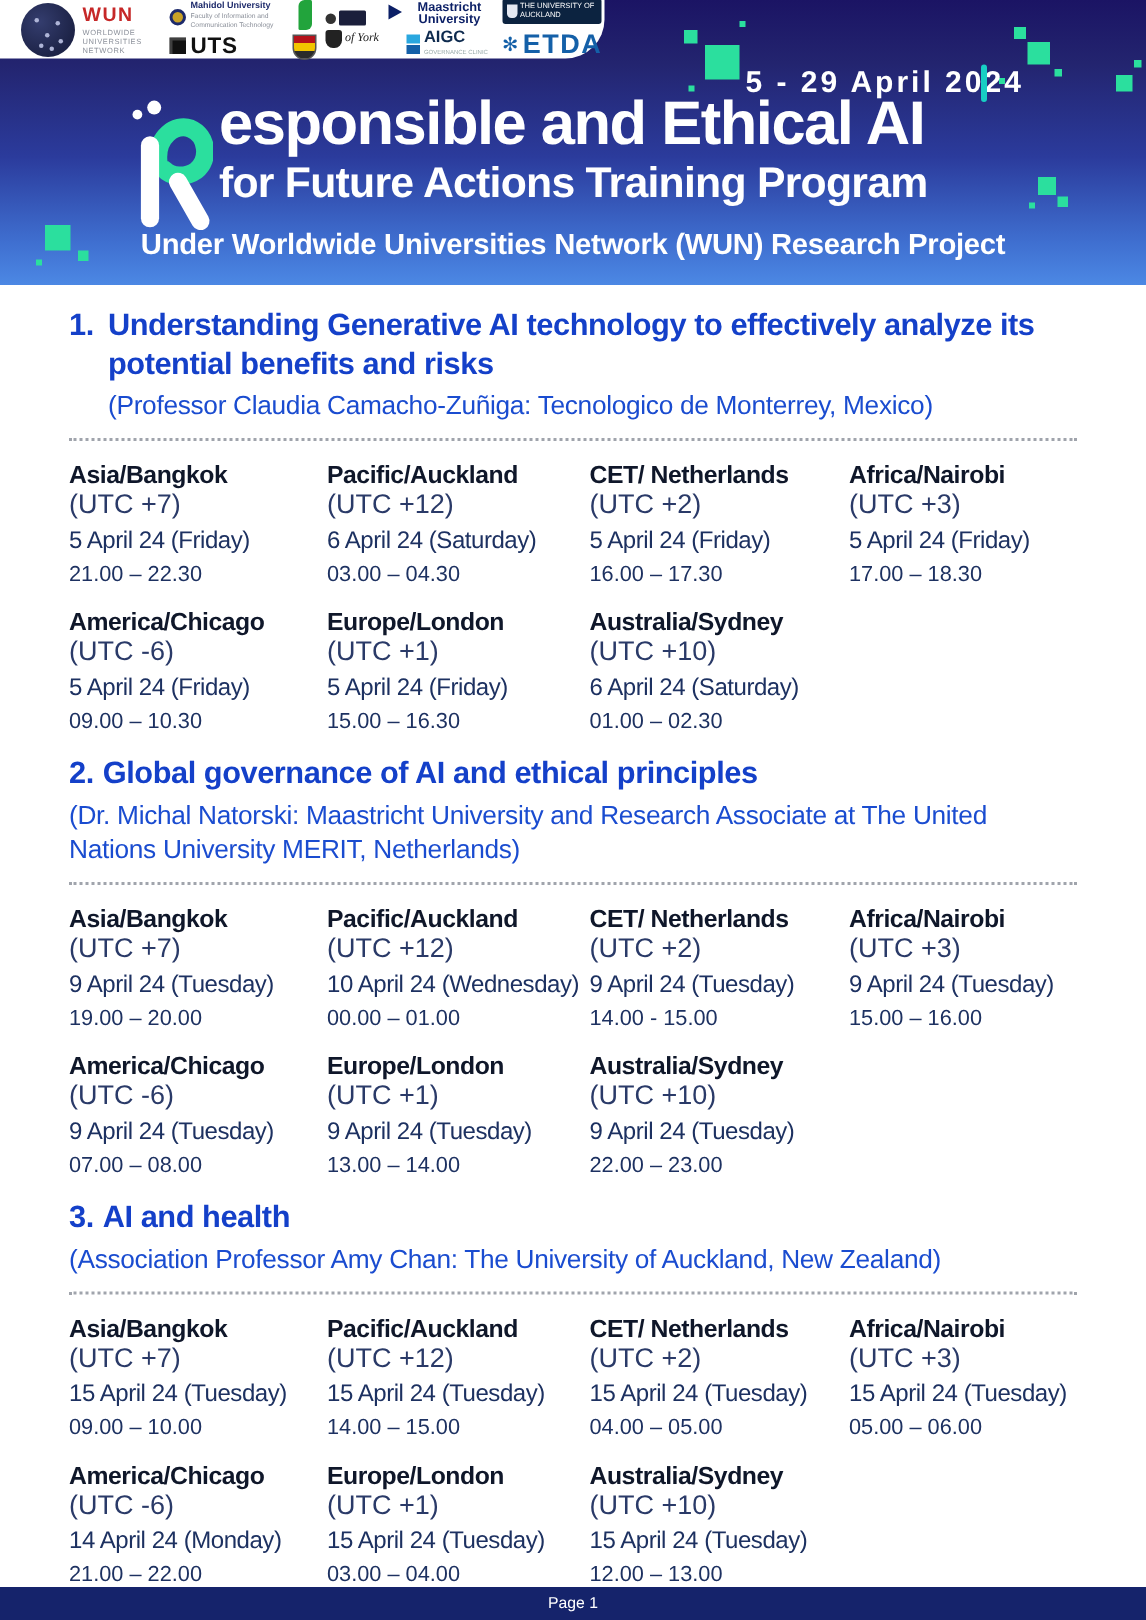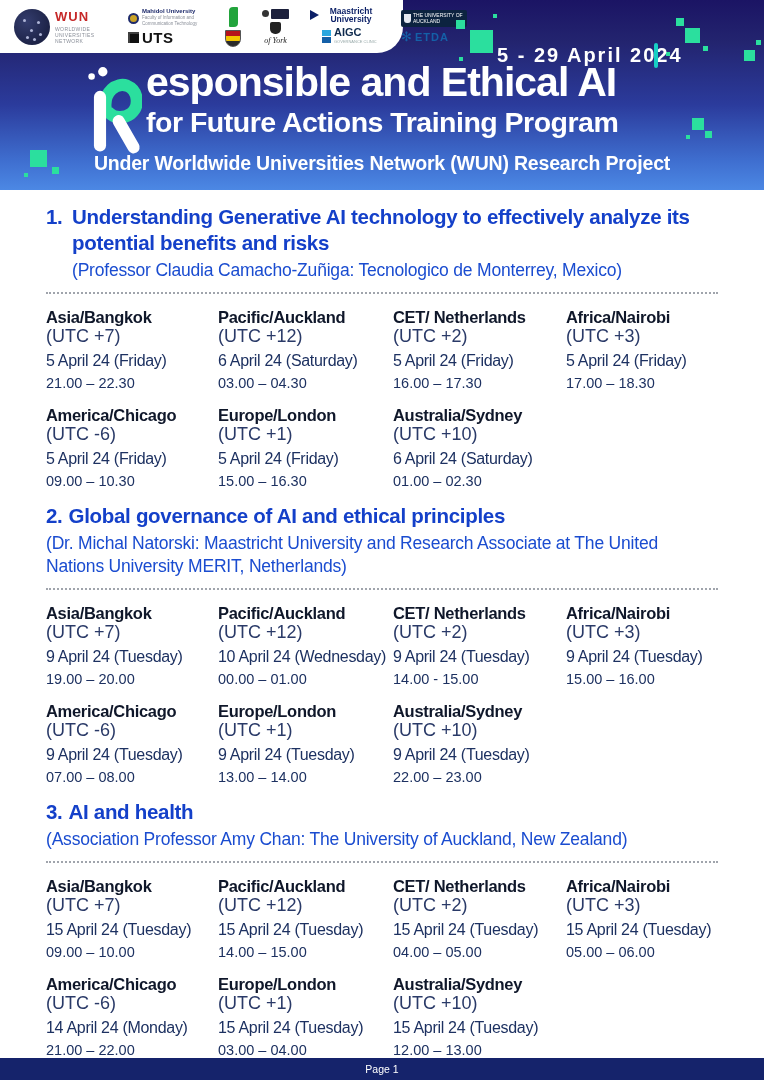--- a/index.html
+++ b/index.html
@@ -9,23 +9,23 @@
     background:#ffffff; overflow:hidden;
     font-family:"Liberation Sans", sans-serif;
   }
 
   
   .header {
     position:relative; width:764px; height:190px;
     background:linear-gradient(180deg,#1b1464 0%,#23246f 22%,#2b3b9c 55%,#3f6fd0 85%,#4c88e4 100%);
   }
   .logo-band {
-    position:absolute; top:0; left:0; width:403px; height:53px;
+    position:absolute; top:0; left:0; width:403px; height:39px;
     background:#ffffff; border-bottom-right-radius:26px;
-    display:flex; align-items:center; gap:21px; padding:5px 10px 5px 14px;
+    display:flex; align-items:center; gap:6px; padding:5px 10px 5px 14px;
   }
   .logo-col { display:flex; flex-direction:column; justify-content:center; gap:3px; }
   .wun-group { display:flex; align-items:center; gap:5px; }
   .wun-ball {
     width:36px; height:36px; border-radius:50%;
     background:radial-gradient(circle at 35% 35%, #343d6e 0%, #1d2347 70%);
     position:relative; flex:none;
   }
   .wun-ball span{
     position:absolute; left:9px; top:10px; width:3px; height:3px; border-radius:50%; background:#aeb4d6;
@@ -42,40 +42,40 @@
   .uts-label { color:#111; font-weight:bold; font-size:15px; letter-spacing:.5px; line-height:14px;}
   .green-glyph { width:9px; height:20px; background:#22a43c; border-radius:4px 1px 4px 1px; margin:0 auto;}
   .crest {
     width:16px; height:17px; margin:0 auto;
     background:linear-gradient(180deg,#b5121b 0 33%,#f2c500 33% 66%,#2b2b2b 66% 100%);
     border:1px solid #555; border-radius:0 0 8px 8px;
   }
   .dark-pair { display:flex; gap:2px; align-items:center;}
   .dark-a { width:7px; height:7px; border-radius:50%; background:#333;}
   .dark-b { width:18px; height:10px; background:#1b1f3b; border-radius:1px;}
-  .york-row { display:flex; align-items:center; gap:2px;flex-direction:column;}
+  .york-row { display:flex; align-items:flex-start; gap:2px;}
   .york-blob { width:11px; height:12px; background:#222; border-radius:2px 2px 5px 5px; flex:none;}
   .york-label { font-family:"Liberation Serif", serif; font-style:italic; font-size:8px; color:#222; white-space:nowrap;}
   .maas-row { display:flex; align-items:center; gap:3px;}
   .maas-glyph { width:0; height:0; border-top:5px solid transparent; border-bottom:5px solid transparent; border-left:9px solid #0b1f66; flex:none;}
   .maas-label { color:#0b1f66; font-weight:bold; font-size:8.5px; width:58px; line-height:8.5px;text-align:center;}
   .aigc-row { display:flex; align-items:center; gap:3px;padding-left:12px;}
   .aigc-glyph { width:9px; flex:none;}
   .aigc-glyph i{ display:block; width:9px; height:6px; background:#2aa7df; margin-bottom:1px;}
   .aigc-glyph i+i{ background:#1460a8; }
   .aigc-label { color:#0e2a4e; font-weight:bold; font-size:11px; line-height:10px;}
   .aigc-label em{ display:block; font-style:normal; font-weight:normal; color:#9aa; font-size:4px;}
   .auck-box {
     width:66px; height:17px; background:#0c2340; border-radius:2px;
     color:#fff; font-size:5px; line-height:5.5px; padding:3px 2px 0 12px; position:relative;
   }
   .auck-box::before{ content:""; position:absolute; left:3px; top:4px; width:7px; height:9px; background:#e5e9f2; border-radius:0 0 3px 3px;}
   .etda-row { display:flex; align-items:center; gap:3px;}
   .etda-glyph { color:#1460a8; font-size:13px; line-height:13px;}
-  .etda-label { color:#1460a8; font-weight:bold; font-size:11px; letter-spacing:1px;}
+  .etda-label { color:#1460a8; font-weight:bold; font-size:18px; letter-spacing:1px;}
 
   .date-badge {
     position:absolute; top:44px; left:497px;
     color:#ffffff; font-size:20px; font-weight:bold; letter-spacing:2px; white-space:nowrap;
   }
   .teal-bar { position:absolute; top:43px; left:654px; width:4px; height:25px; background:#17cfc4; border-radius:2px;}
 
   .px { position:absolute; background:#2bdf9e; }
 
   .title-wrap { position:absolute; top:60px; left:86px; display:flex; align-items:flex-start; }

